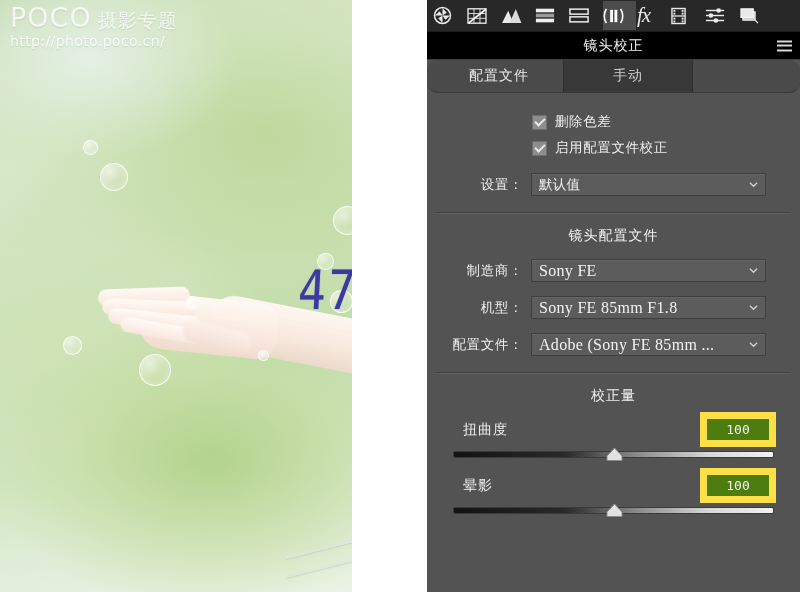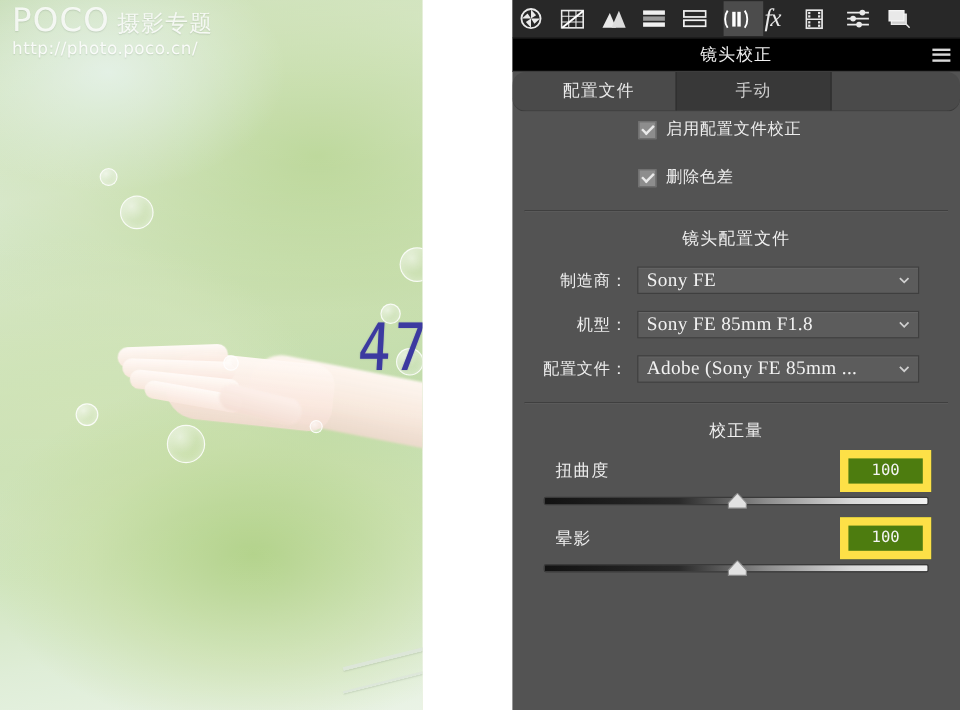--- a/index.html
+++ b/index.html
@@ -538,30 +538,41 @@
         <span>配置文件</span>
       </div>
       <div class="tab active">
         <span>手动</span>
       </div>
       <div class="tab-filler"></div>
     </div>
 
     <div class="pbody">
 
+      <div class="check-row first">
+        <span class="cbox"></span>
+        <span class="check-label">删除色差</span>
+      </div>
+
       <div class="check-row second">
         <span class="cbox"></span>
         <span class="check-label">启用配置文件校正</span>
       </div>
 
-      <div class="check-row first">
-        <span class="cbox"></span>
-        <span class="check-label">删除色差</span>
-      </div>
-
+      <div class="field-row">
+        <span class="field-label">设置：</span>
+        <div class="select">
+          <span class="sel-val cjk">默认值</span>
+          <span class="caret">
+            <svg width="9" height="9" viewBox="0 0 10 10">
+                <path d="M1 3 L5 7 L9 3" fill="none" stroke="#cfcfcf" stroke-width="1.6"></path>
+              </svg>
+          </span>
+        </div>
+      </div>
 
       <div class="divider"></div>
 
       <div class="section-title">镜头配置文件</div>
 
       <div class="field-row">
         <span class="field-label">制造商：</span>
         <div class="select">
           <span class="sel-val">Sony FE</span>
           <span class="caret">

